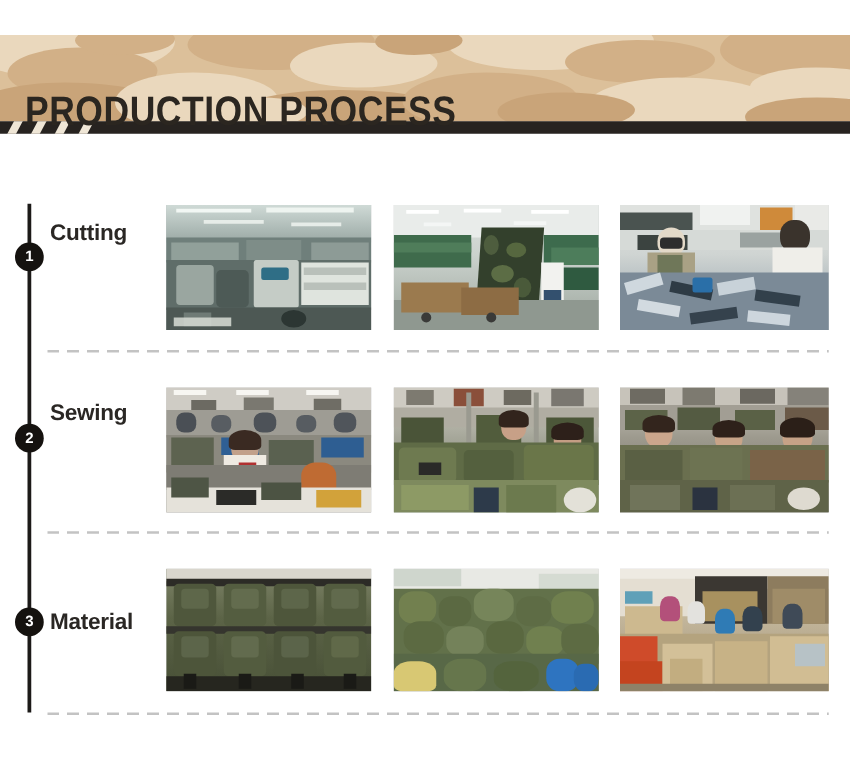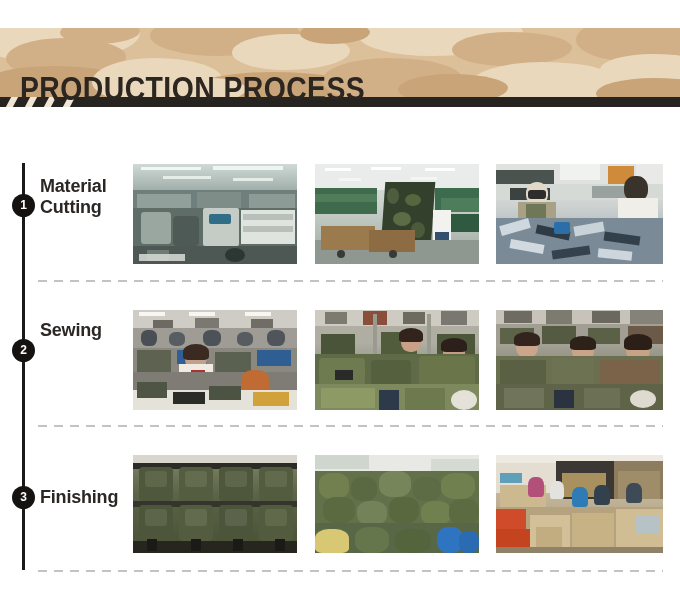--- a/index.html
+++ b/index.html
@@ -159,21 +159,20 @@
     </div>
 
     <div class="header-title">PRODUCTION PROCESS</div>
   </div>
 
   <div class="timeline-line"></div>
 
   <div class="row">
     <div class="step-badge" style="top:194px;">1</div>
     <div class="step-label" style="top:176px;">
-      <div>Material</div>
       <div>Cutting</div>
     </div>
 
     <div class="photo" style="left:133px; top:164px; width:164px; height:100px;">
       <div class="photo-inner" style="background:linear-gradient(#b9c6c4,#7d8c89 45%,#566360);">
         <div class="pel" style="left:0;top:0;width:164px;height:30px;background:linear-gradient(#cfdad6,#9aa8a4);"></div>
         <div class="pel" style="left:8px;top:3px;width:60px;height:3px;background:#f2f7f4;"></div>
         <div class="pel" style="left:80px;top:2px;width:70px;height:4px;background:#eef4f0;"></div>
         <div class="pel" style="left:30px;top:12px;width:48px;height:3px;background:#e6ece8;"></div>
         <div class="pel" style="left:100px;top:14px;width:40px;height:3px;background:#e6ece8;"></div>
@@ -354,21 +353,21 @@
         <div class="pel" style="left:134px;top:80px;width:26px;height:18px;background:#dedad0;border-radius:50%;"></div>
       </div>
     </div>
 
     <div class="divider" style="top:425px;"></div>
   </div>
 
   <div class="row">
     <div class="step-badge" style="top:486px;">3</div>
     <div class="step-label" style="top:487px; width:110px;">
-      <div>Finishing</div>
+      <div>Material</div>
     </div>
 
     <div class="photo" style="left:133px; top:455px; width:164px; height:98px;">
       <div class="photo-inner" style="background:linear-gradient(#7e8468,#5c6447 40%,#474f36);">
         <div class="pel" style="left:0;top:0;width:164px;height:10px;background:#d9d6cd;"></div>
         <div class="pel" style="left:0;top:8px;width:164px;height:6px;background:#2c2b26;"></div>
         <div class="pel" style="left:6px;top:12px;width:34px;height:34px;background:#4f573c;border-radius:4px;"></div>
         <div class="pel" style="left:12px;top:16px;width:22px;height:16px;background:#5e674a;border-radius:3px;"></div>
         <div class="pel" style="left:46px;top:12px;width:34px;height:34px;background:#545d40;border-radius:4px;"></div>
         <div class="pel" style="left:52px;top:16px;width:22px;height:16px;background:#636c4e;border-radius:3px;"></div>

